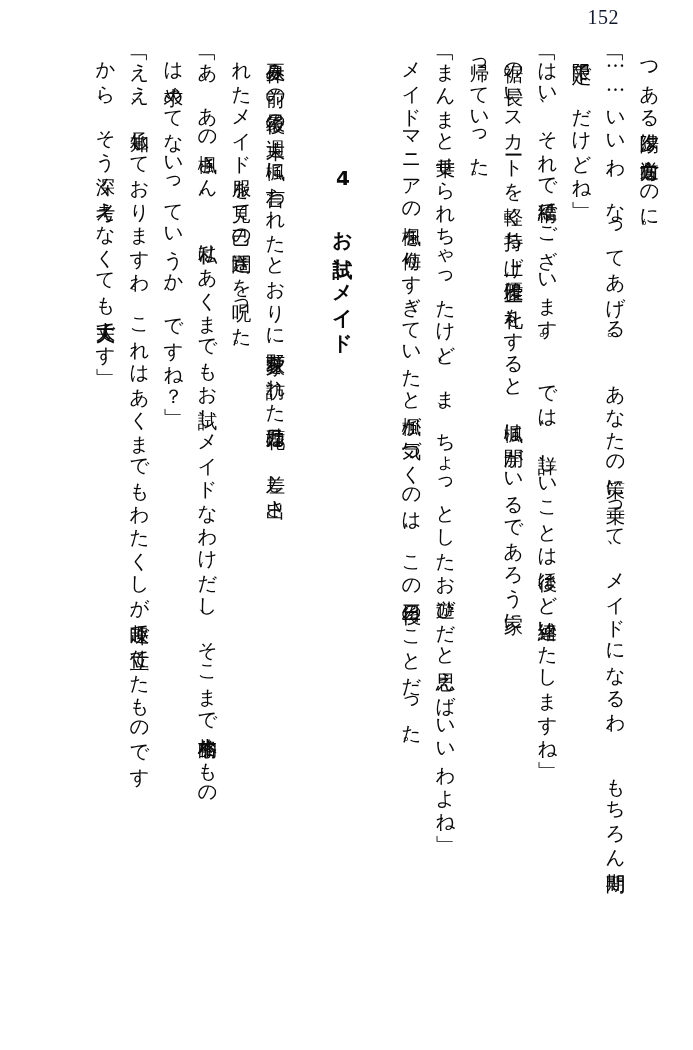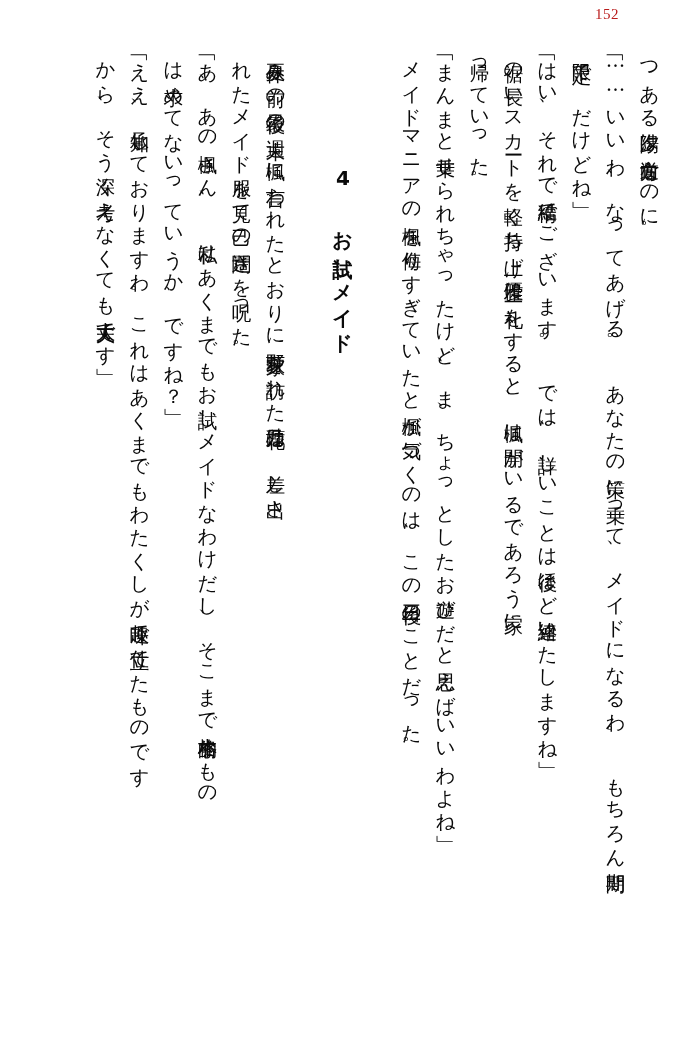--- a/index.html
+++ b/index.html
@@ -13,24 +13,24 @@
     height: 1050px;
     background: #ffffff;
     overflow: hidden;
     font-family: "DejaVu Serif", "Liberation Serif", serif;
     color: #0a0a0a;
   }
   .page-number {
     position: absolute;
     top: 6px;
     right: 74px;
-    font-size: 15px;
+    font-size: 20px;
     font-family: "Liberation Serif", serif;
     letter-spacing: 0.5px;
-    color: #b91c1c;
+    color: #0f172a;
   }
   .body-area {
     position: absolute;
     top: 48px;
     right: 34px;
     bottom: 34px;
     left: 34px;
     display: flex;
     flex-direction: row-reverse;
     justify-content: flex-start;

